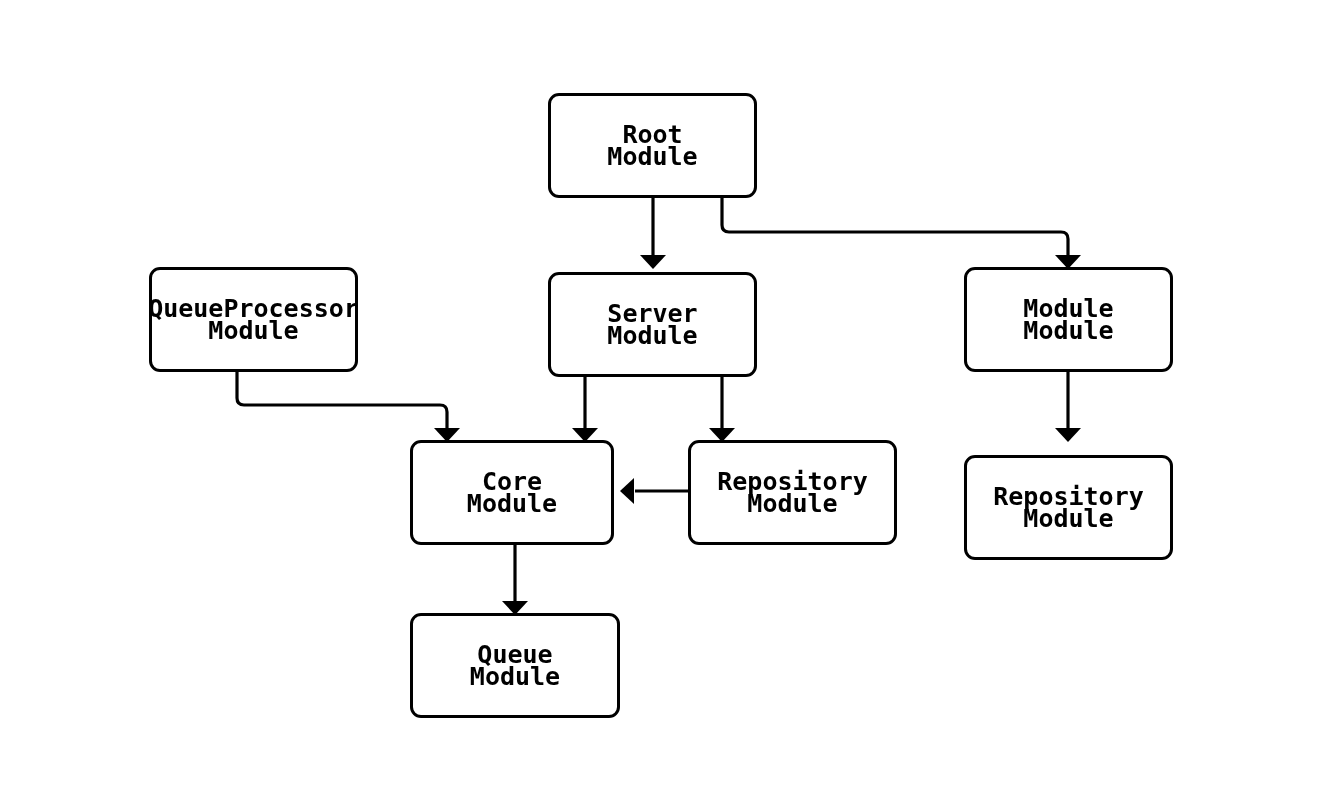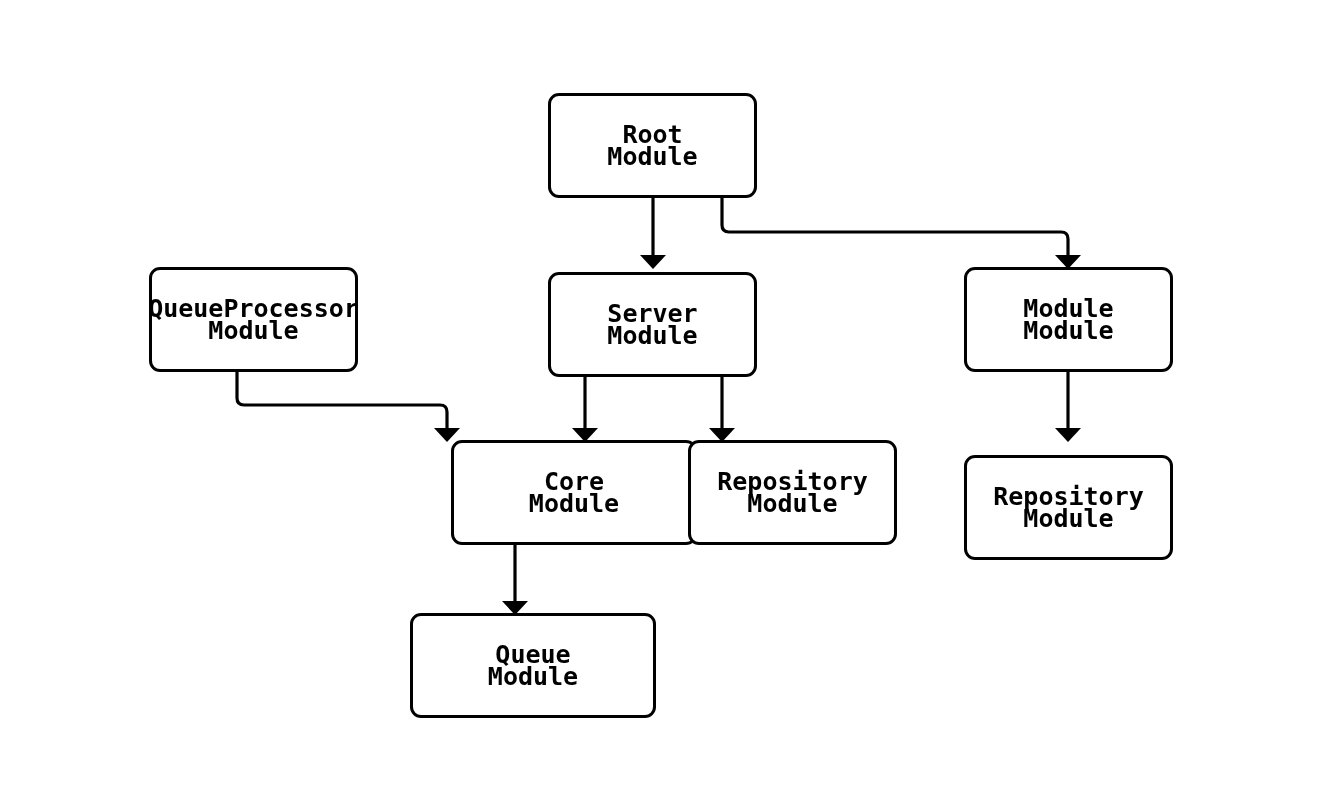--- a/index.html
+++ b/index.html
@@ -53,24 +53,24 @@
   }
   .node span {
     display: block;
     white-space: nowrap;
   }
   
   .pos-root          { left: 548px;  top: 93px;  }
   .pos-queueprocessor{ left: 149px;  top: 267px; }
   .pos-server        { left: 548px;  top: 272px; }
   .pos-global        { left: 964px;  top: 267px; }
-  .pos-core          { left: 410px;  top: 440px; width: 246px; margin-left: 41px; }
+  .pos-core          { left: 410px;  top: 440px; width: 204px; }
   .pos-endpoints     { left: 688px;  top: 440px; }
   .pos-repository    { left: 964px;  top: 455px; }
-  .pos-queue         { left: 410px;  top: 613px; width: 246px; }
+  .pos-queue         { left: 410px;  top: 613px; width: 210px; }
 </style>
 </head>
 <body>
 
 <div class="canvas">
 
   <svg class="edges" viewBox="0 0 1337 809" xmlns="http://www.w3.org/2000/svg">
 
     <g>
       <path d="M653 198 L653 256"></path>

